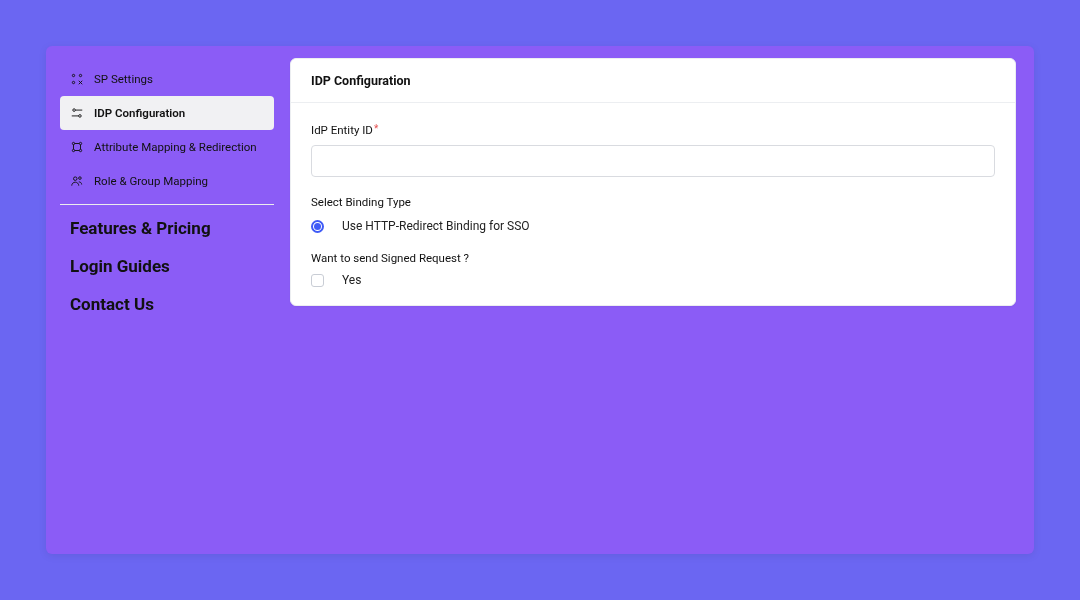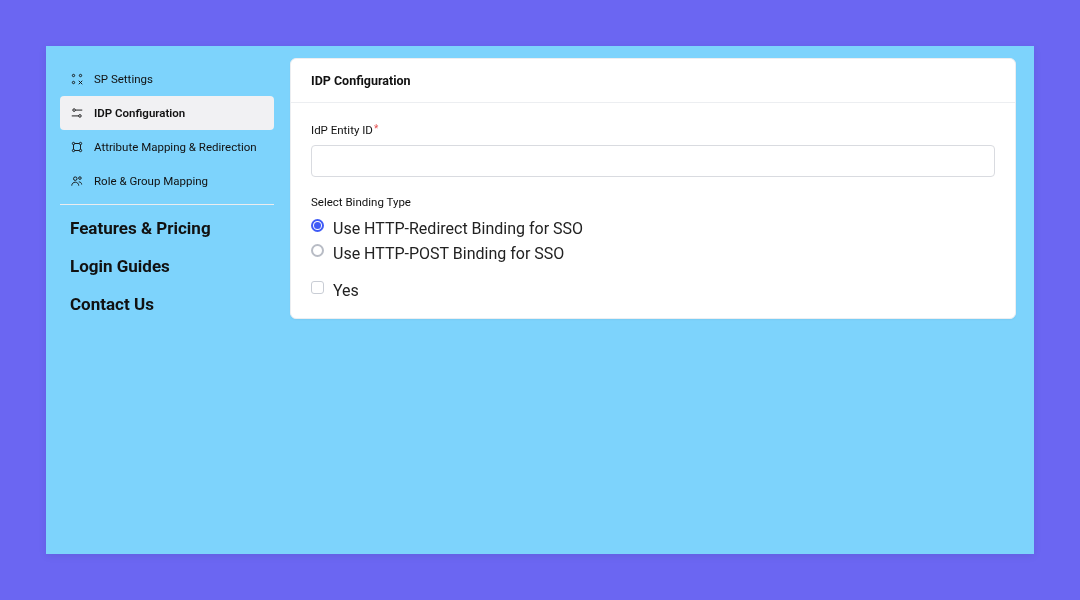--- a/index.html
+++ b/index.html
@@ -9,22 +9,22 @@
     }
     body {
       font-family: -apple-system, BlinkMacSystemFont, "Segoe UI", Roboto, Helvetica, Arial, sans-serif;
       background: #6b66f2;
       width: 1080px;
       height: 600px;
       padding: 46px;
       overflow: hidden;
     }
     .app-window {
-      background: #7dd3fc;
-      border-radius: 0;
+      background: #8b5cf6;
+      border-radius: 6px;
       height: 100%;
       display: flex;
       box-shadow: 0 2px 8px rgba(0,0,0,0.08);
       overflow: hidden;
       padding: 6px 0 24px 4px;
     }
     .sidebar {
       width: 234px;
       padding: 10px 10px 10px 10px;
       flex-shrink: 0;
@@ -130,22 +130,23 @@
     .form-input {
       width: 100%;
       height: 32px;
       border: 1px solid #d9dbe0;
       border-radius: 4px;
       padding: 6px 10px;
       font-size: 12px;
     }
     .radio-row, .check-row {
       display: flex;
-      gap: 9px;
-      font-size: 16px;
+      align-items: center;
+      gap: 18px;
+      font-size: 12px;
       color: #222;
       margin-bottom: 6px;
     }
     .radio {
       width: 13px;
       height: 13px;
       border-radius: 50%;
       border: 2px solid #b8bcc5;
       display: inline-flex;
       align-items: center;
@@ -255,31 +256,28 @@
           <input class="form-input" type="text" value="" style="">
         </div>
 
         <div class="form-group">
           <label class="form-label">Select Binding Type</label>
           <div class="binding-options">
             <div class="radio-row">
               <span class="radio checked"></span>
               <span>Use HTTP-Redirect Binding for SSO</span>
             </div>
-            <div class="radio-row">
-              <span class="radio"></span>
-              <span>Use HTTP-POST Binding for SSO</span>
-            </div>
           </div>
         </div>
 
 
 
 
         <div class="form-group" style="margin-bottom:8px;">
+          <label class="form-label">Want to send Signed Request ?</label>
           <div class="check-row">
             <span class="checkbox"></span>
             <span>Yes</span>
           </div>
         </div>
 
       </div>
 
     </div>
   </div>

